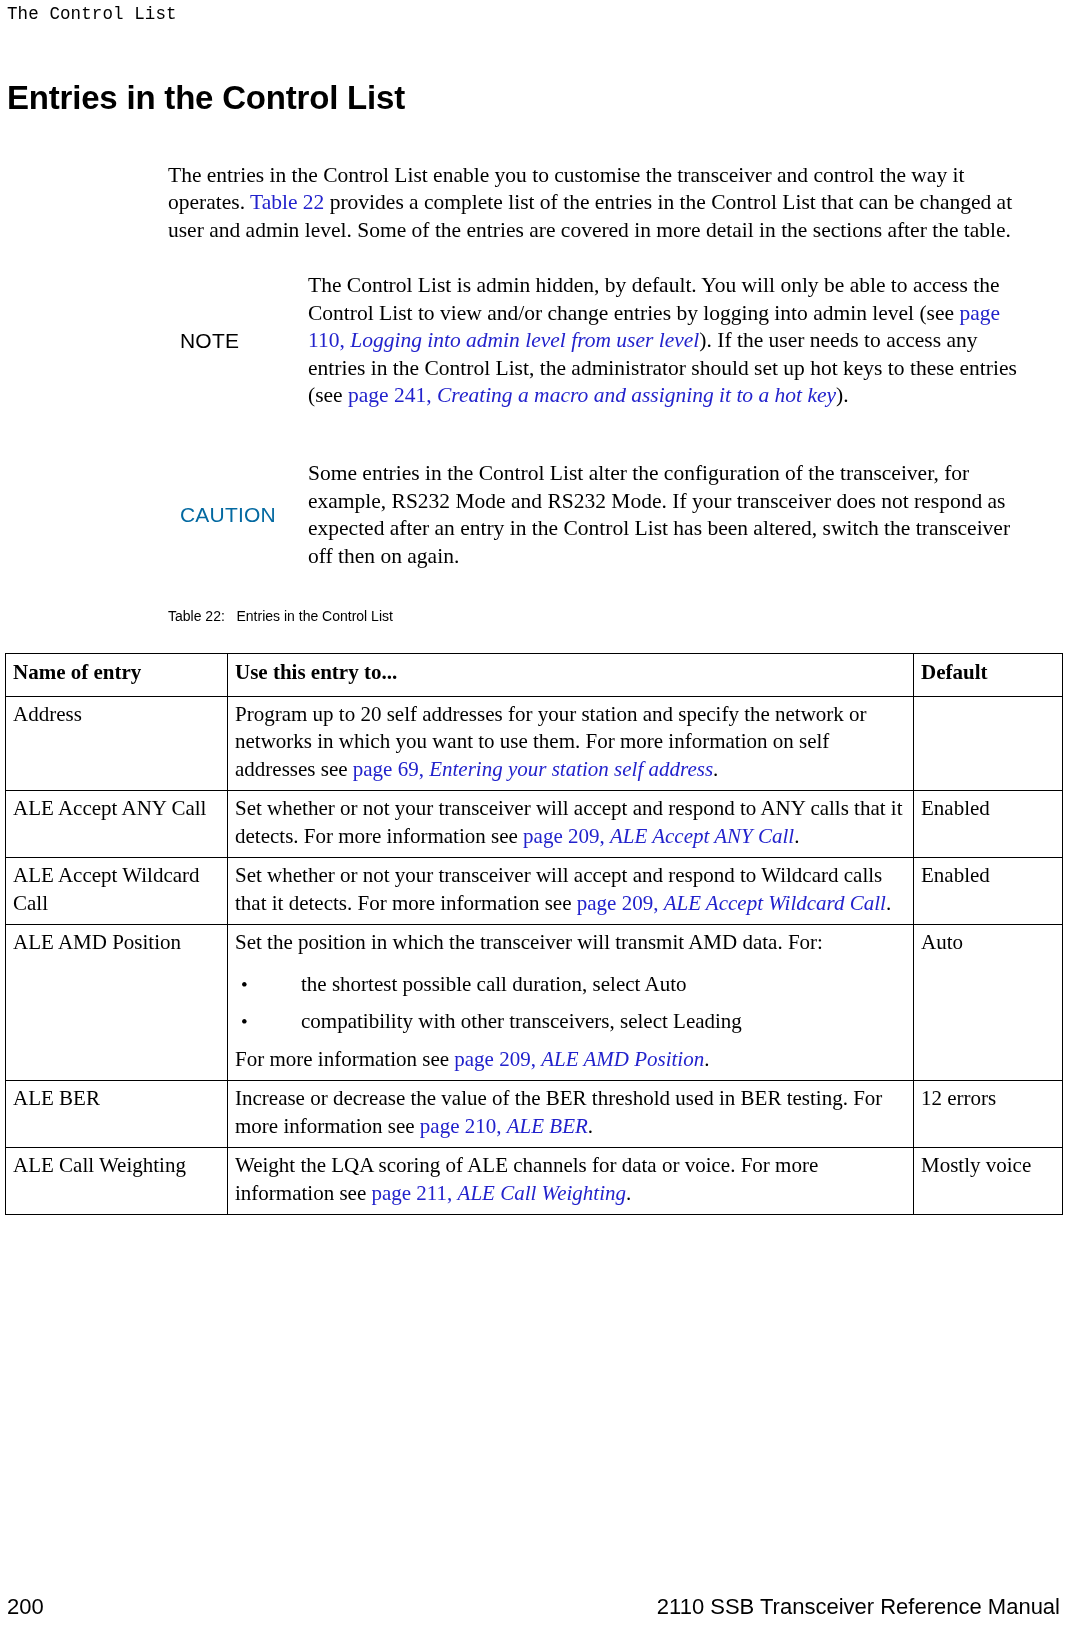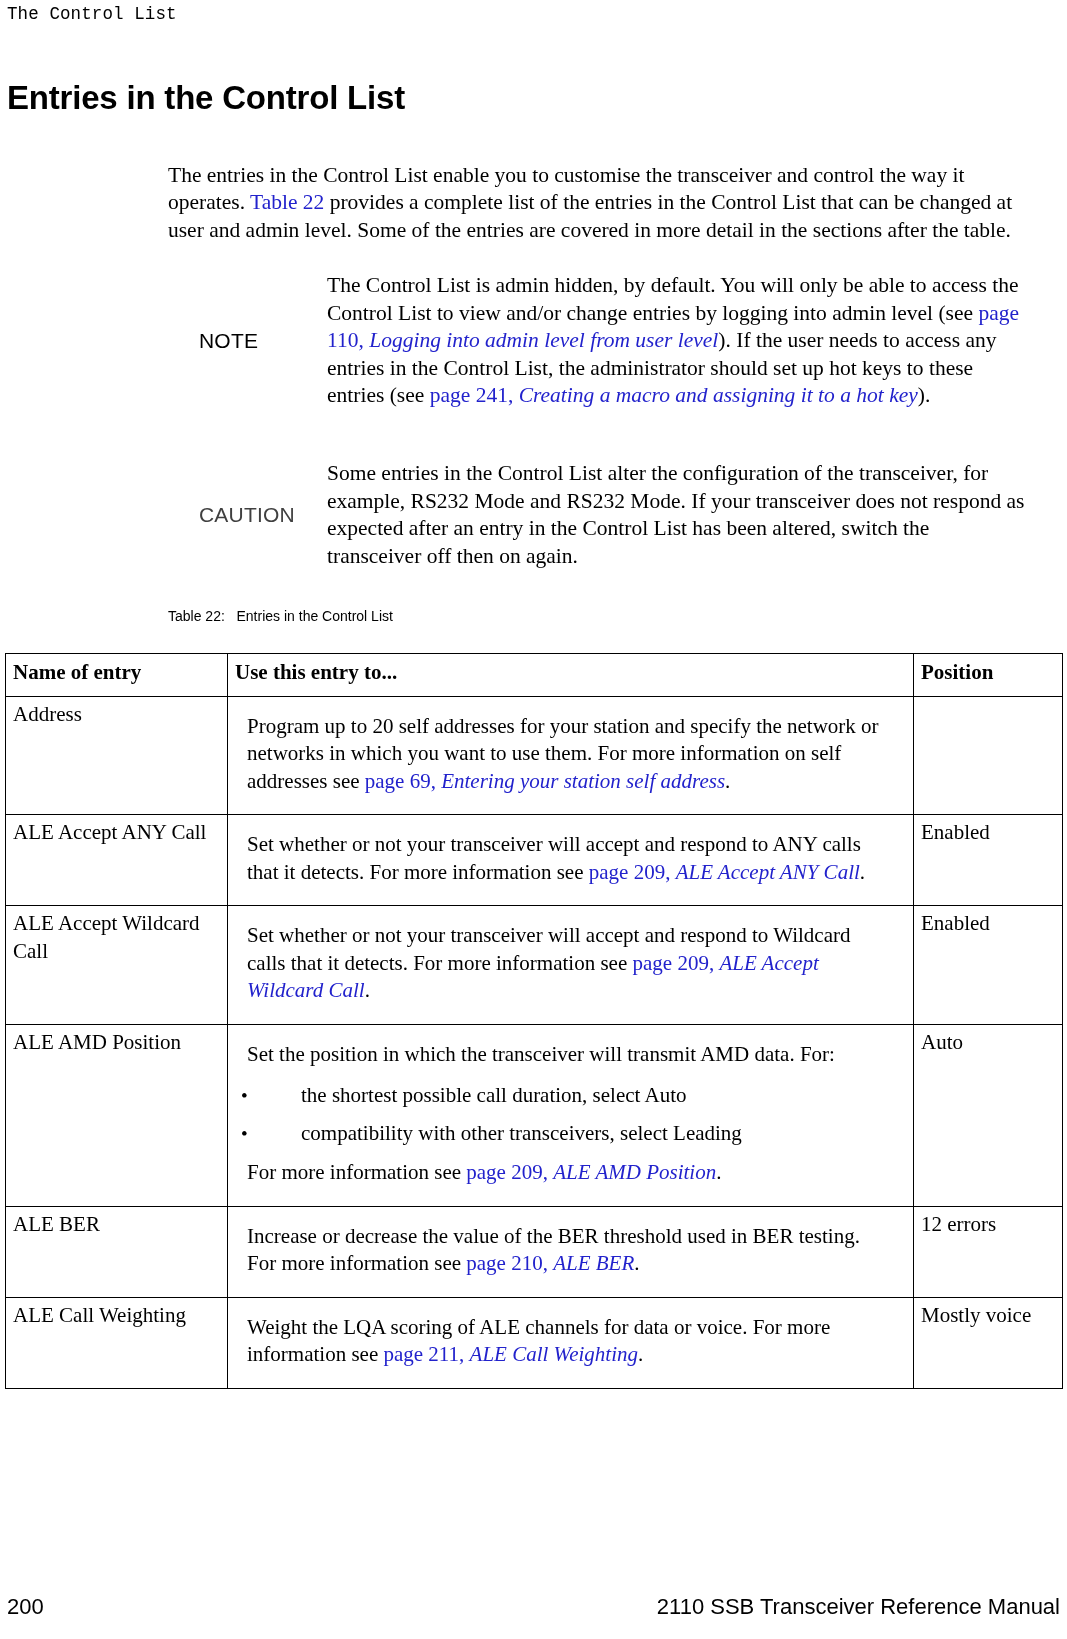--- a/index.html
+++ b/index.html
@@ -71,23 +71,22 @@
     display: flex;
     align-items: center;
   }
   .admon-label {
     width: 128px;
     flex: 0 0 128px;
     font-family: "Liberation Sans", sans-serif;
     font-size: 21px;
     letter-spacing: 0.2px;
     align-self: center;
-    margin-left: 19px;
-  }
-  .admon-label.caution { color: #404040; }
+  }
+  .admon-label.caution { color: #0369a1; }
   .admon-body {
     width: 716px;
     font-size: 21.5px;
     line-height: 27.5px;
   }
 
   #note-block  { left: 180px; top: 272px; width: 846px; }
   #caution-block { left: 180px; top: 460px; width: 846px; }
 
   
@@ -122,21 +121,21 @@
   }
   .control-table thead th {
     font-weight: bold;
     padding-top: 5px;
     padding-bottom: 9px;
   }
   .col-name    { width: 222px; }
   .col-use     { width: 686px; }
   .col-default { width: 149px; }
 
-  .cell-p { margin: 12px; }
+  .cell-p { margin: 0; }
 
   ul.cell-list {
     margin: 14px 0 0 0;
     padding: 0;
     list-style: none;
   }
   ul.cell-list li {
     position: relative;
     padding-left: 66px;
     margin-bottom: 10px;
@@ -196,21 +195,21 @@
   <table class="control-table">
     <colgroup>
       <col class="col-name">
       <col class="col-use">
       <col class="col-default">
     </colgroup>
     <thead>
       <tr>
         <th>Name of entry</th>
         <th>Use this entry to...</th>
-        <th>Position</th>
+        <th>Default</th>
       </tr>
     </thead>
     <tbody>
 
       <tr>
         <td>Address</td>
         <td>
           <p class="cell-p"><span>Program up to 20 self addresses for your station and specify the network or networks in which you want to use them. For more information on self addresses see </span><a class="xref" href="#">page 69, </a><a class="xref-it" href="#">Entering your station self address</a><span>.</span></p>
         </td>
         <td></td>

